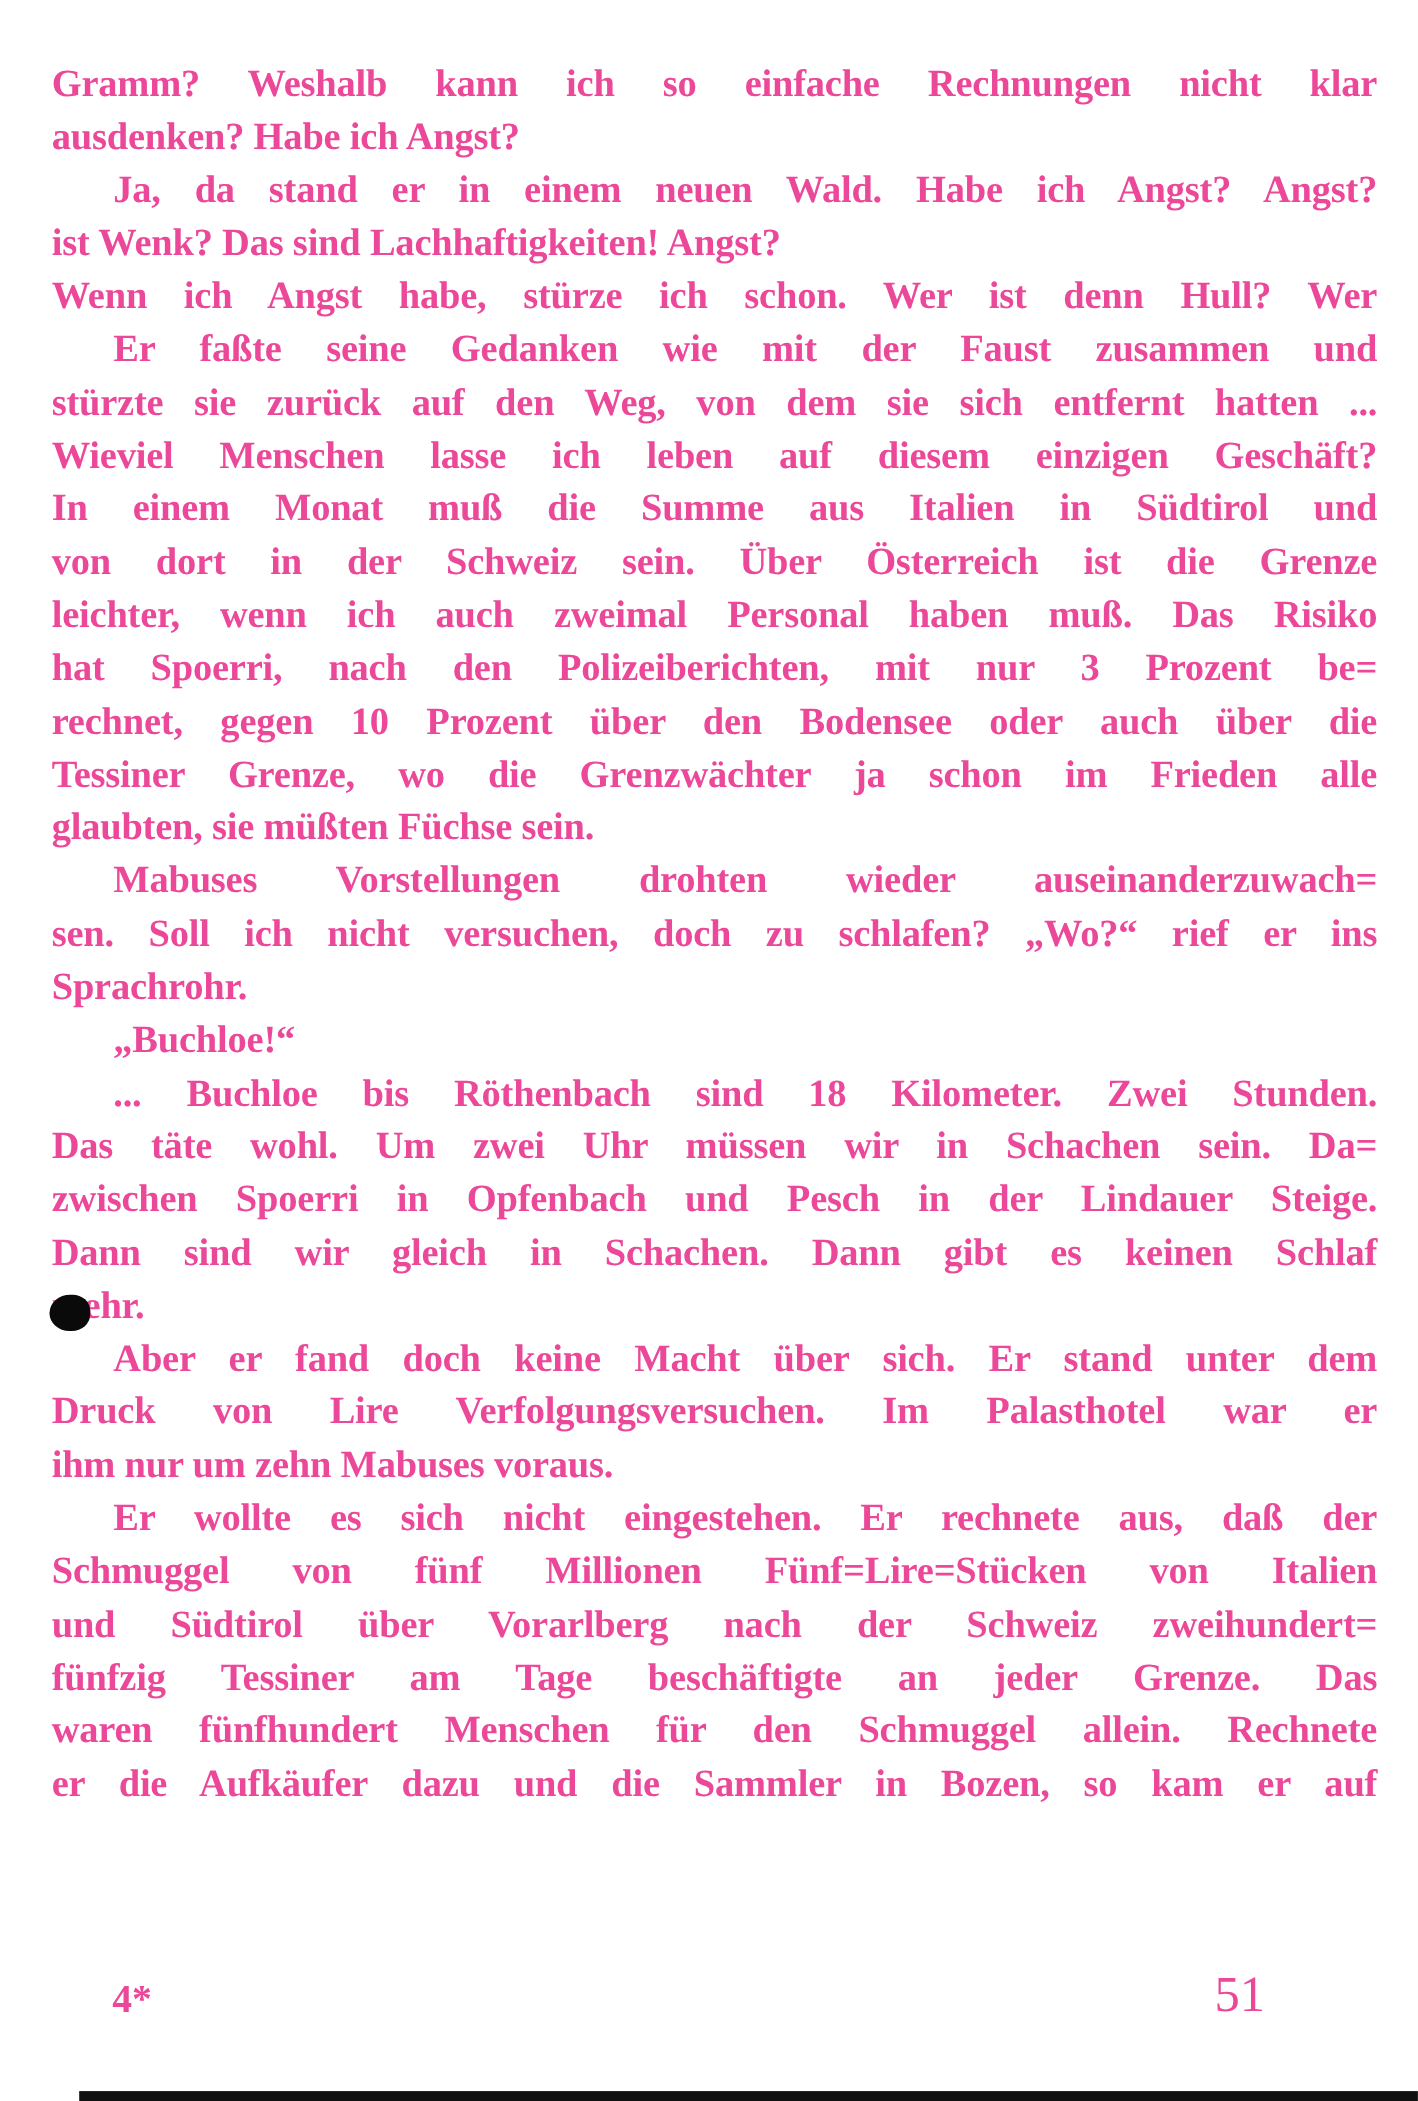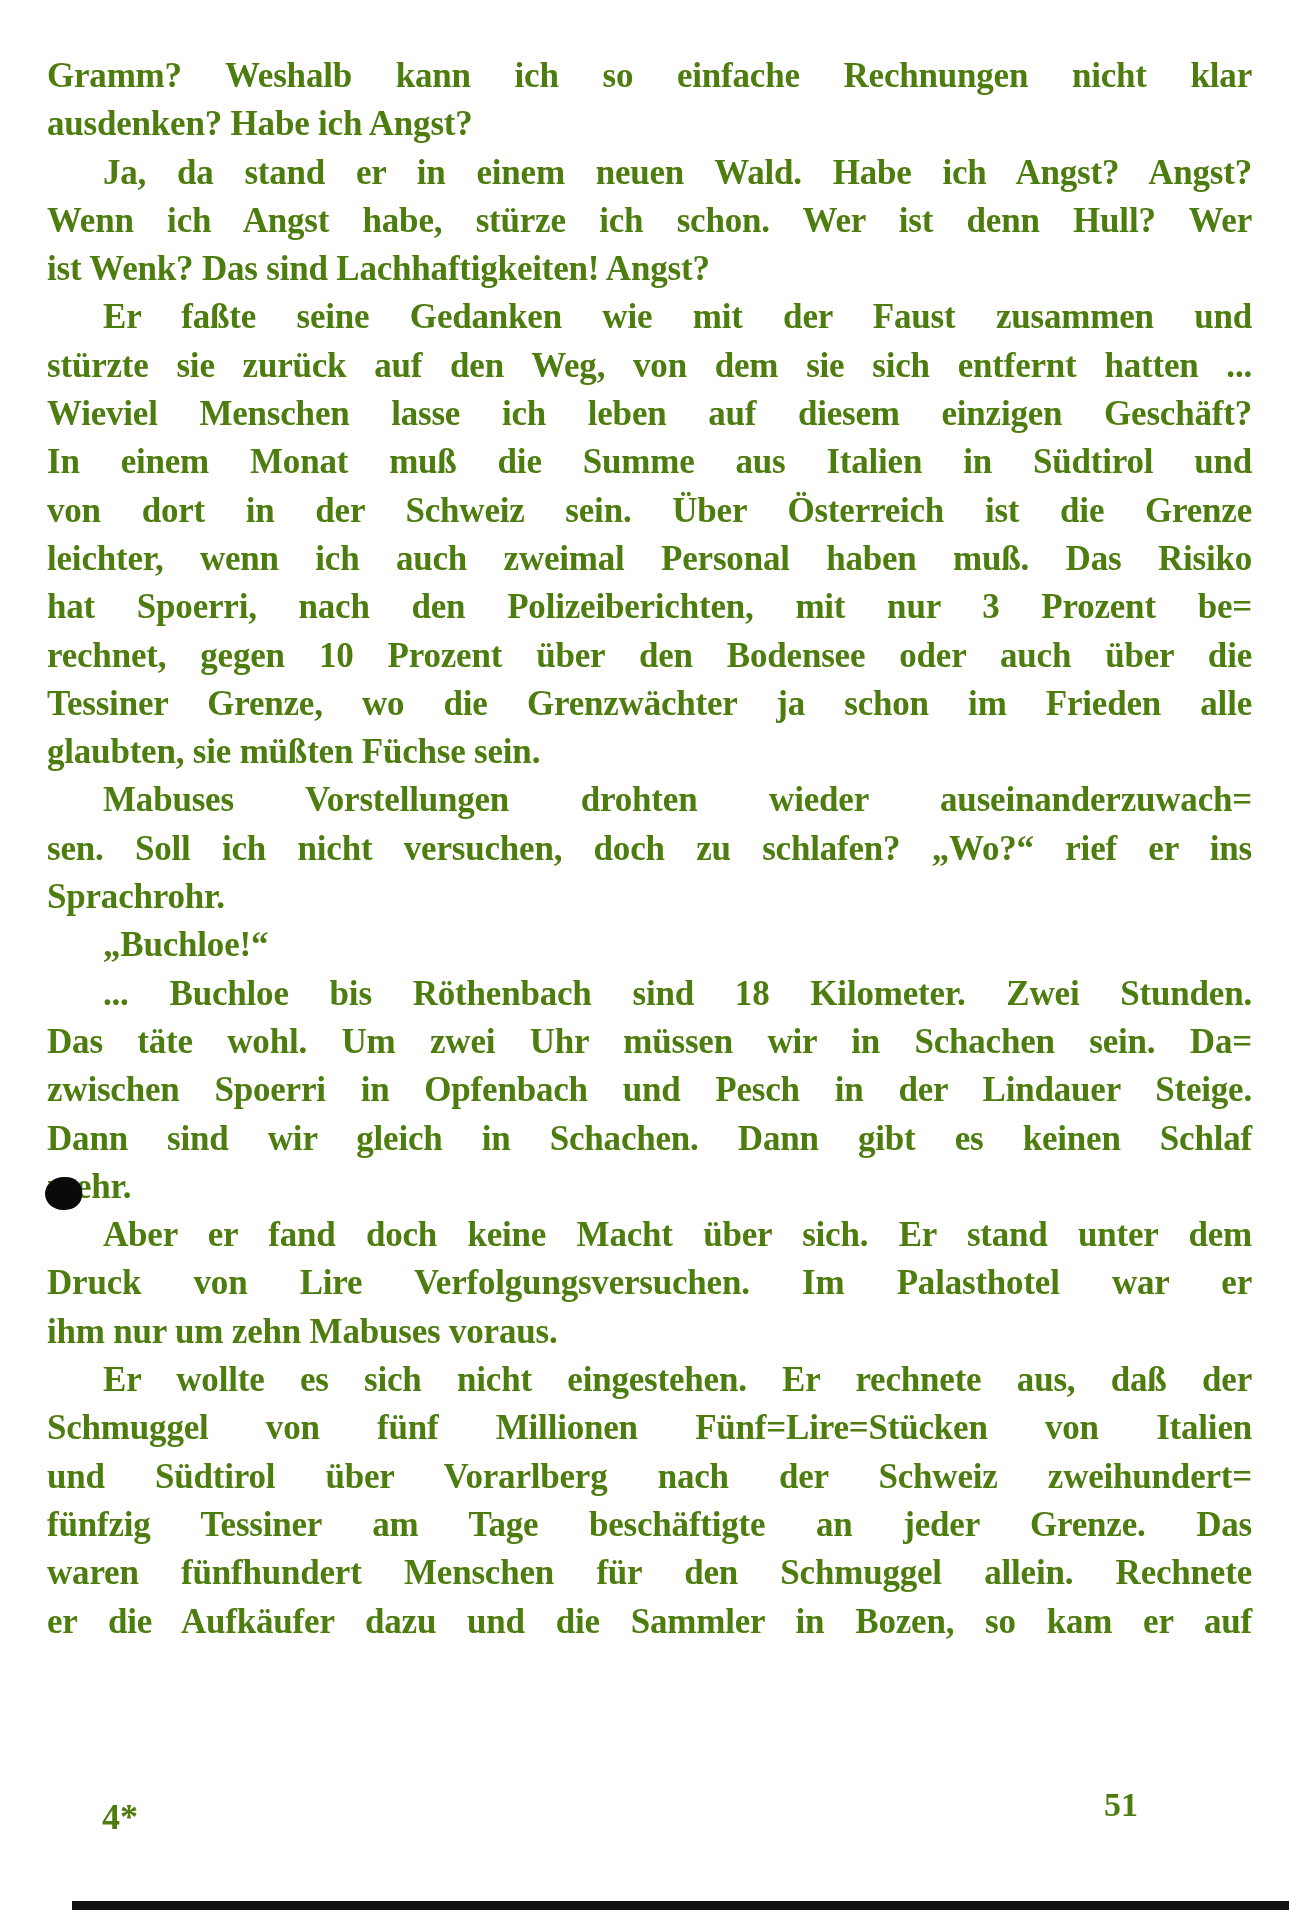--- a/index.html
+++ b/index.html
@@ -1,21 +1,21 @@
 <!DOCTYPE html>
 <html><head>
 <meta charset="utf-8">
 <style>
   html,body { margin:0; padding:0; background:#e8e8e8; }
   .page {
     position:relative;
     width:1289px; height:1910px;
     margin:0 auto;
     background:#ffffff;
-    color:#4d7c0f;
+    color:#ec4899;
     font-family:"Liberation Serif", "DejaVu Serif", serif;
     overflow:hidden;
   }
   .text-block {
     position:absolute;
     left:47px; top:52px;
     width:1205px;
   }
   .line {
     font-size:35px;
@@ -38,21 +38,21 @@
     height:70px;
   }
   .sig-mark {
     position:absolute;
     left:102px; top:14px;
     font-size:36px; font-weight:700;
   }
   .page-num {
     position:absolute;
     left:1104px; top:4px;
-    font-size:34px; font-weight:700;
+    font-size:46px; font-weight:400;
   }
   .ink-blot {
     position:absolute;
     left:45px; top:1177px;
     width:37px; height:33px;
     background:#0a0a0a;
     border-radius:54% 46% 48% 52%;
   }
   .scan-edge {
     position:absolute;
@@ -63,22 +63,22 @@
 </style>
 </head>
 <body>
 
 <div class="page">
 
   <div class="text-block">
       <div class="line">Gramm?  Weshalb kann ich so einfache Rechnungen nicht klar</div>
       <div class="line end">ausdenken?  Habe ich Angst?</div>
       <div class="line indent">Ja, da stand er in einem neuen Wald.  Habe ich Angst? Angst?</div>
+      <div class="line end">ist Wenk?  Das sind Lachhaftigkeiten!  Angst?</div>
       <div class="line">Wenn ich Angst habe, stürze ich schon.  Wer ist denn Hull?  Wer</div>
-      <div class="line end">ist Wenk?  Das sind Lachhaftigkeiten!  Angst?</div>
       <div class="line indent">Er faßte seine Gedanken wie mit der Faust zusammen und</div>
       <div class="line">stürzte sie zurück auf den Weg, von dem sie sich entfernt hatten ...</div>
       <div class="line">Wieviel Menschen lasse ich leben auf diesem einzigen Geschäft?</div>
       <div class="line">In einem Monat muß die Summe aus Italien in Südtirol und</div>
       <div class="line">von dort in der Schweiz sein.  Über Österreich ist die Grenze</div>
       <div class="line">leichter, wenn ich auch zweimal Personal haben muß.  Das Risiko</div>
       <div class="line">hat Spoerri, nach den Polizeiberichten, mit nur 3 Prozent be=</div>
       <div class="line">rechnet, gegen 10 Prozent über den Bodensee oder auch über die</div>
       <div class="line">Tessiner Grenze, wo die Grenzwächter ja schon im Frieden alle</div>
       <div class="line end">glaubten, sie müßten Füchse sein.</div>

